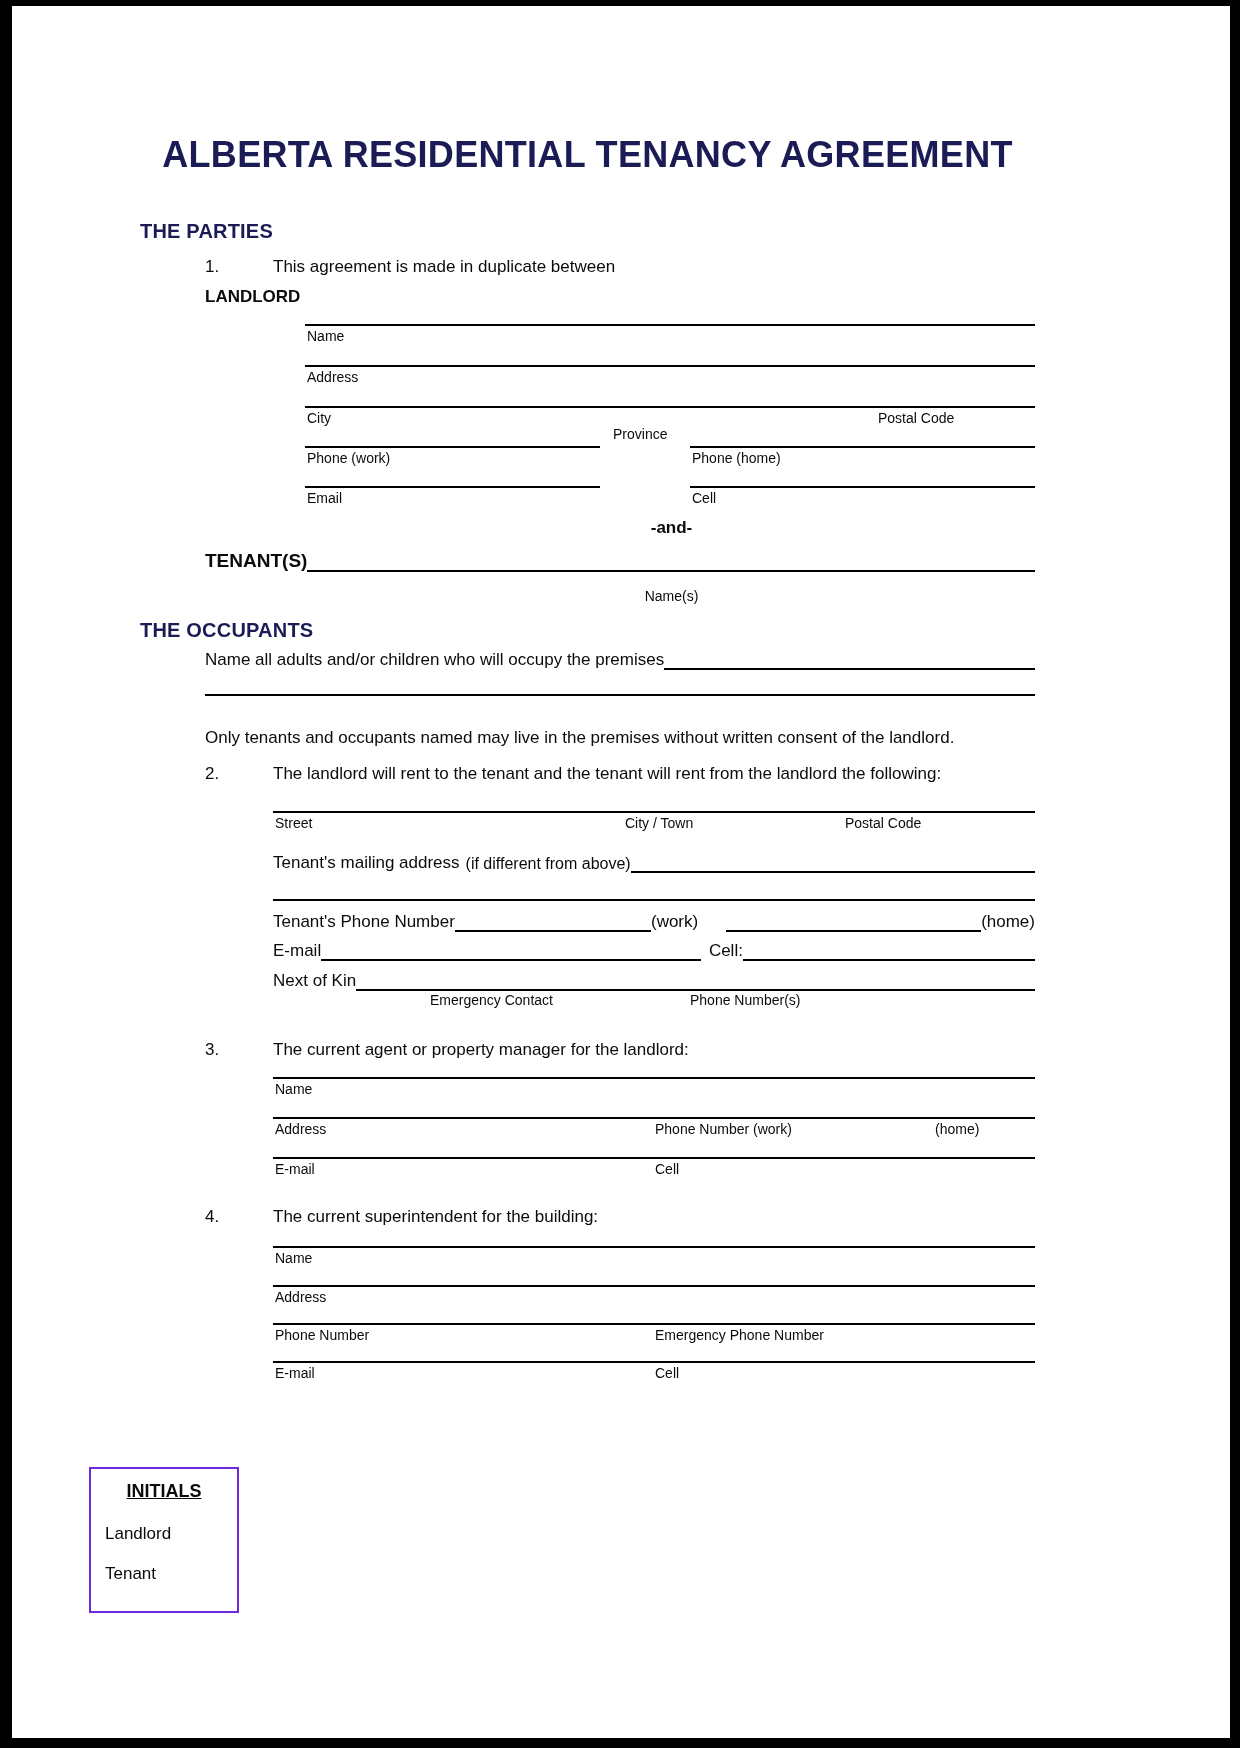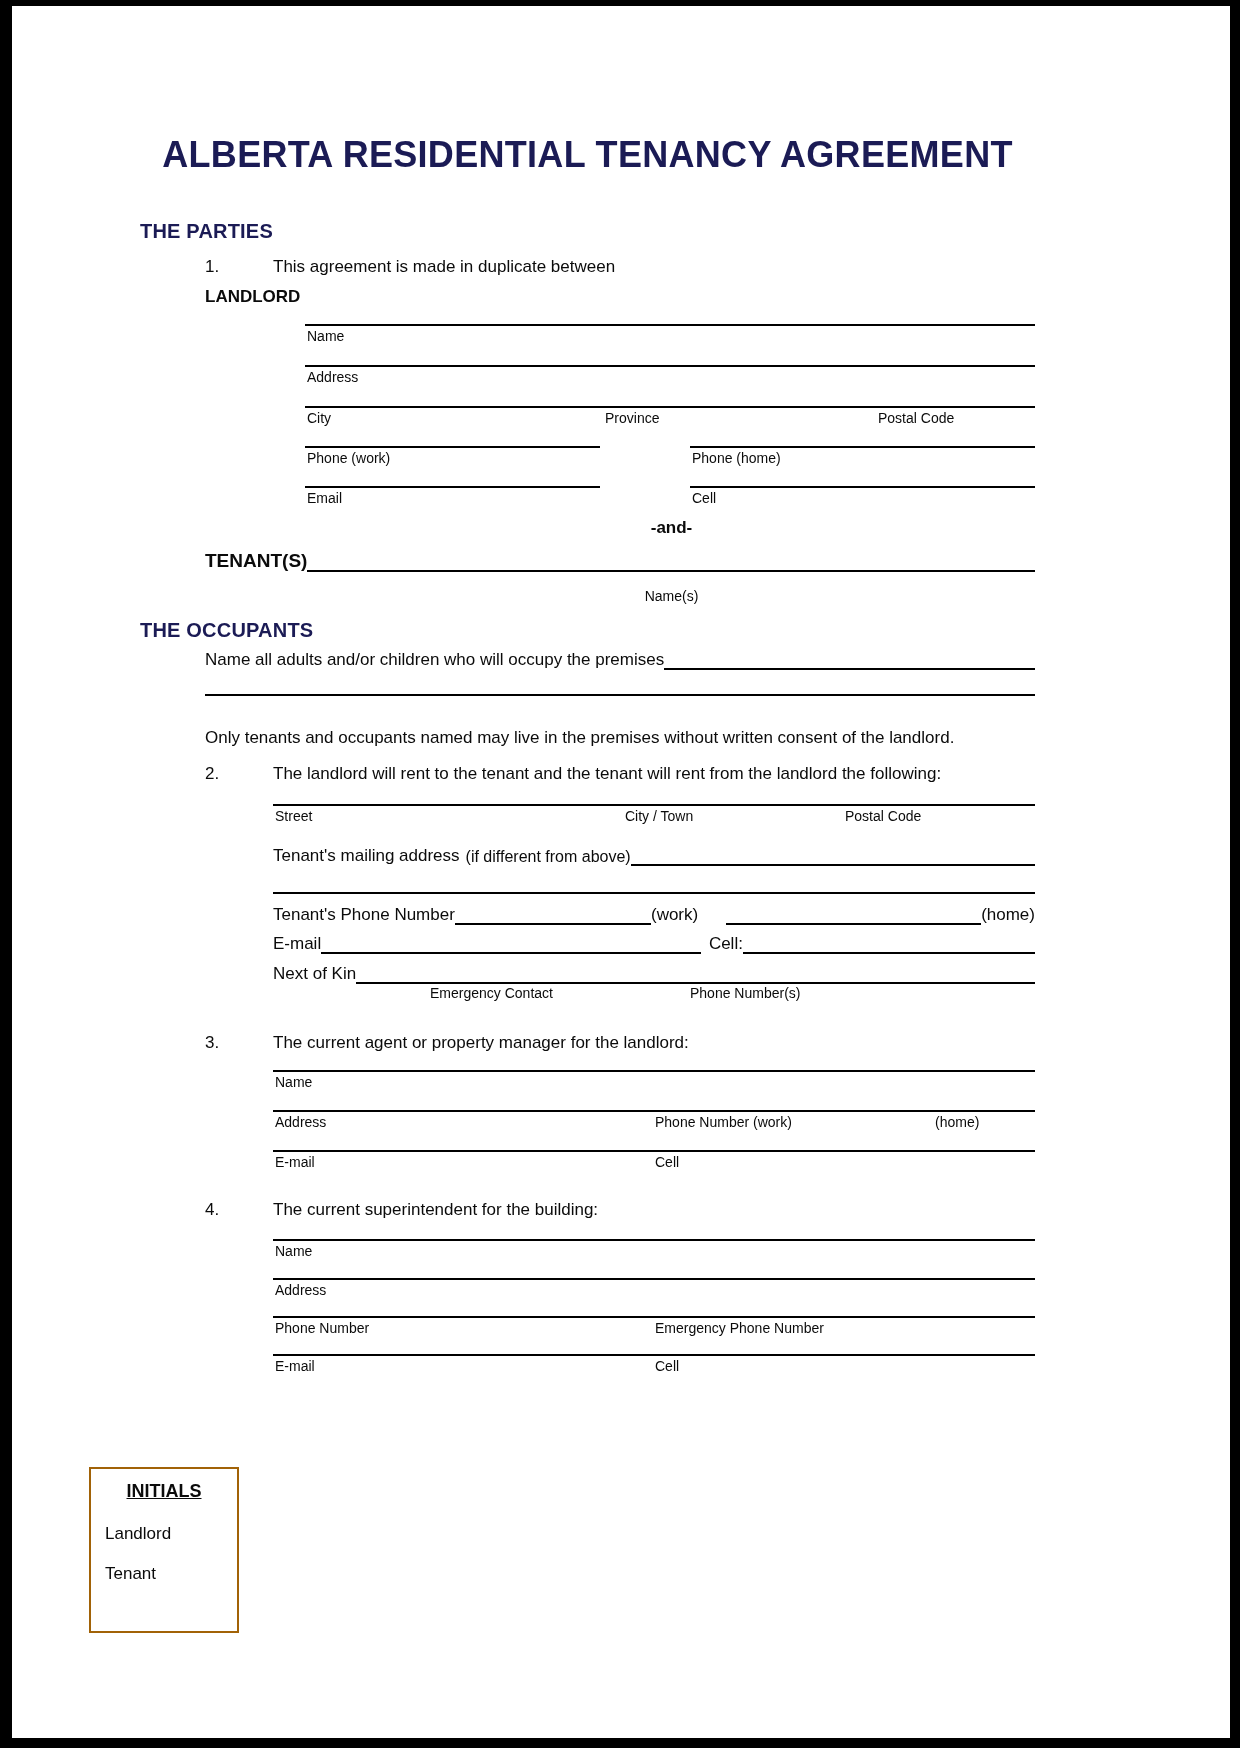--- a/index.html
+++ b/index.html
@@ -35,22 +35,22 @@
   .seg-gap { width:90px; }
 
   .write-row { display:flex; align-items:flex-end; font-size:17px; }
   .write-line { border-bottom:2px solid #000; flex:1 1 auto; height:20px; }
   .rule { border-bottom:2px solid #000; height:0; }
 
   .and-sep { width:727px; margin-left:168px; text-align:center; font-size:17px; font-weight:bold; }
   .tenant-caption { width:727px; margin-left:168px; text-align:center; font-size:14px; }
 
   .initials-box {
-    position:absolute; left:77px; top:1461px; width:150px; height:166px;
-    border:2px solid #a16207; background:#fff; font-size:17px;
+    position:absolute; left:77px; top:1461px; width:150px; height:146px;
+    border:2px solid #6d28d9; background:#fff; font-size:17px;
   }
   .initials-title { text-align:center; margin-top:12px; font-weight:bold; text-decoration:underline; font-size:18px; }
   .initials-label { margin-left:14px; }
   .small-note { font-size:16px; }
 </style>
 </head>
 <body>
 
 <div class="page">
   <div class="wrapper">
@@ -73,21 +73,21 @@
       </div>
 
       <div class="fline" style="margin-top:20px;"></div>
       <div class="flabels">
         <span style="left:2px;">Address</span>
       </div>
 
       <div class="fline" style="margin-top:20px;"></div>
       <div class="flabels">
         <span style="left:2px;">City</span>
-        <span style="left:300px;">Province</span>
+        <span style="left:308px;margin-top:16px;">Province</span>
         <span style="left:573px;">Postal Code</span>
       </div>
 
       <div class="split-row" style="margin-top:19px;">
         <div class="seg" style="width:295px;"></div>
         <div class="seg-gap"></div>
         <div class="seg" style="width:345px;"></div>
       </div>
       <div class="flabels">
         <span style="left:2px;">Phone (work)</span>
@@ -123,21 +123,21 @@
 
 
     <div class="body-text" style="margin-left:65px; margin-top:32px;">Only tenants and occupants named may live in the premises without written consent of the landlord.</div>
 
 
     <div class="num-row" style="margin-top:16px;">
       <div class="num-col">2.</div>
       <div>The landlord will rent to the tenant and the tenant will rent from the landlord the following:</div>
     </div>
 
-    <div class="blk-prem" style="margin-top:20px;">
+    <div class="blk-prem" style="margin-top:27px;">
       <div class="fline"></div>
       <div class="flabels">
         <span style="left:2px;">Street</span>
         <span style="left:352px;">City / Town</span>
         <span style="left:572px;">Postal Code</span>
       </div>
 
       <div class="write-row" style="margin-top:21px;">
         <span>Tenant's mailing address</span>
         <span class="small-note" style="margin-left:6px;">(if different from above)</span>

